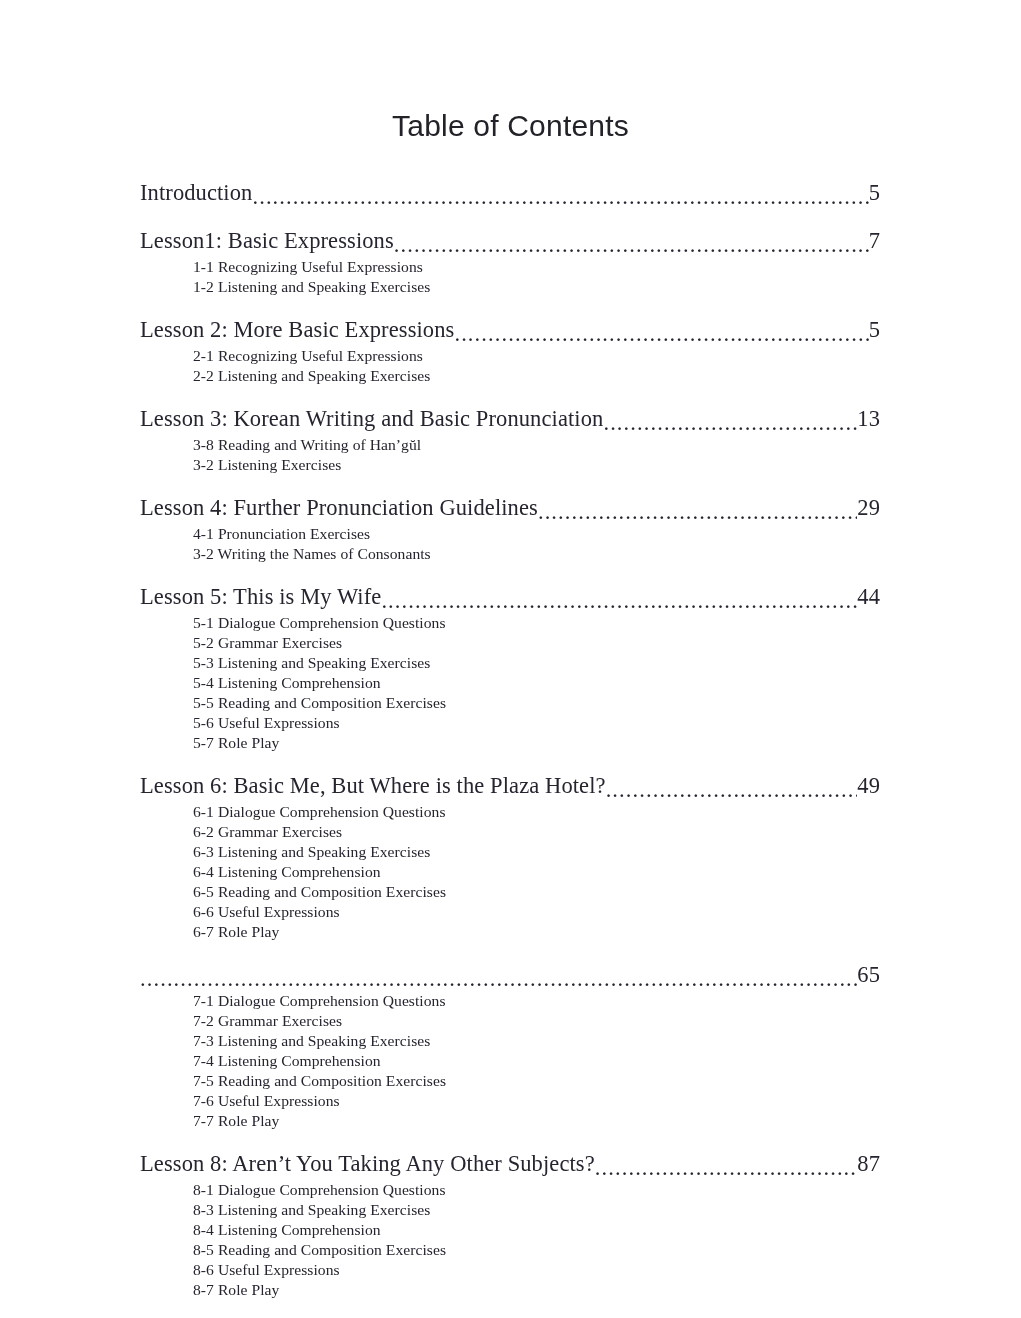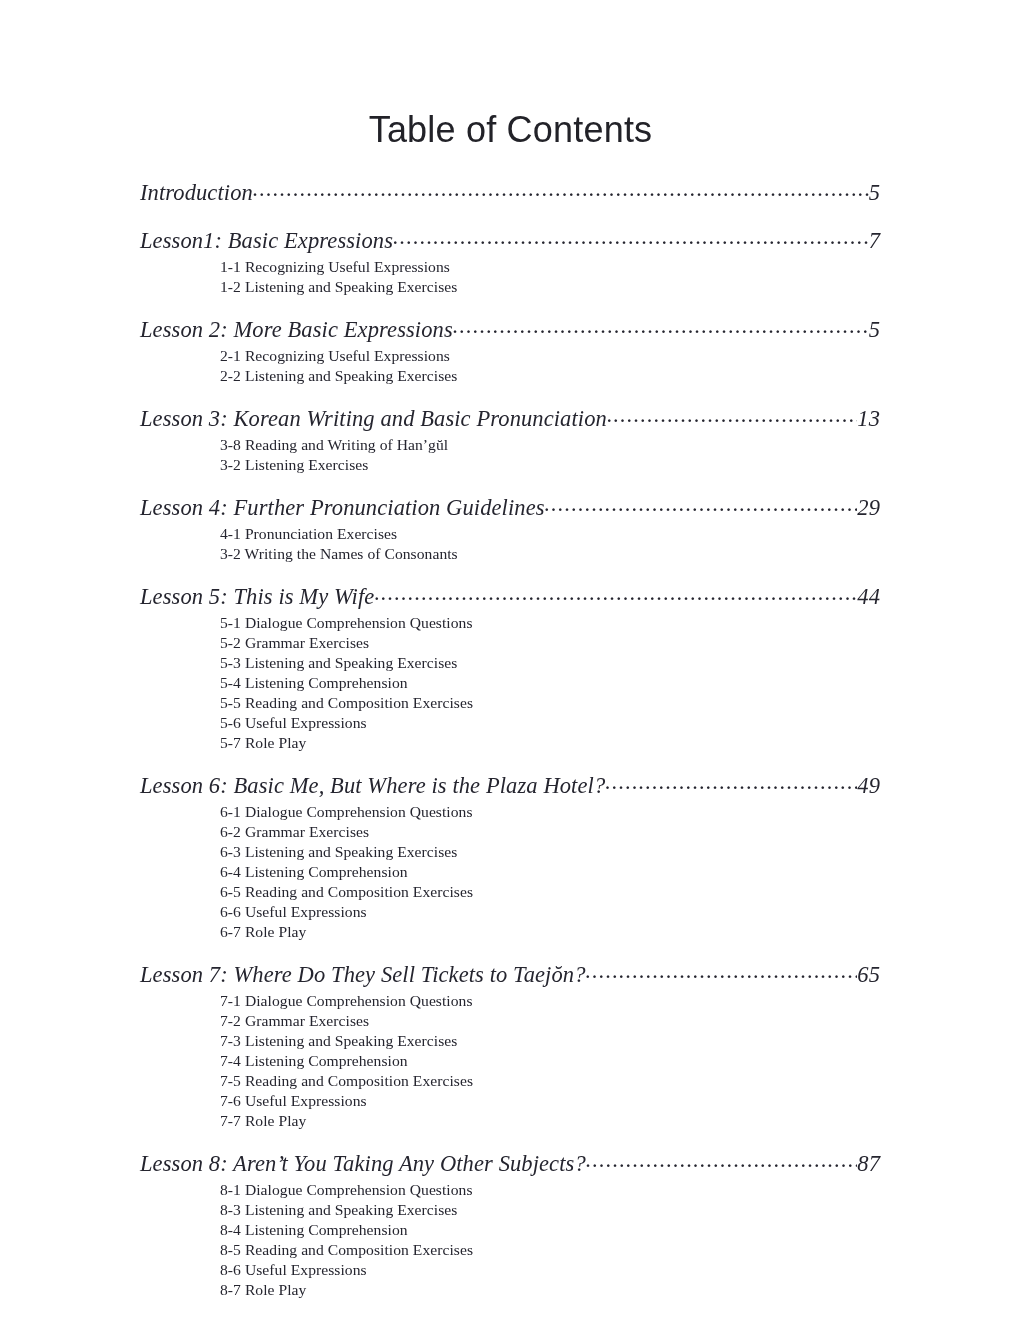--- a/index.html
+++ b/index.html
@@ -21,21 +21,21 @@
     width: 1021px;
     height: 1318px;
     box-sizing: border-box;
     background: #ffffff;
     position: relative;
   }
 
   
   .toc-title {
     font-family: "Liberation Sans", "DejaVu Sans", sans-serif;
-    font-size: 36px;
+    font-size: 30px;
     font-weight: 400;
     color: #222228;
     text-align: center;
     letter-spacing: 0.2px;
     position: absolute;
     left: 0;
     right: 0;
     top: 86px;
     line-height: 40px;
   }
@@ -51,26 +51,25 @@
   .toc-section {
     margin-bottom: 18px;
   }
   .toc-section:last-child {
     margin-bottom: 0;
   }
 
   
   .entry {
     display: flex;
-    align-items: flex-start;
+    align-items: flex-end;
     font-size: 22.5px;
     line-height: 30px;
     white-space: nowrap;
     width: 100%;
-    font-style: italic;
   }
   .entry-title {
     flex: 0 0 auto;
     letter-spacing: 0.1px;
   }
   .entry-dots {
     flex: 1 1 auto;
     overflow: hidden;
     min-width: 0;
     position: relative;
@@ -94,21 +93,21 @@
 
   
   .sub-list {
     margin: 1px 0 0 0;
     padding: 0;
     list-style: none;
   }
   .sub-item {
     font-size: 15.6px;
     line-height: 20px;
-    margin-left: 80px;
+    margin-left: 53px;
     letter-spacing: 0.05px;
     white-space: nowrap;
   }
 </style>
 </head>
 <body>
 
 <div class="page">
 
   <h1 class="toc-title">Table of Contents</h1>
@@ -192,21 +191,20 @@
           <li class="sub-item">6-2 Grammar Exercises</li>
           <li class="sub-item">6-3 Listening and Speaking Exercises</li>
           <li class="sub-item">6-4 Listening Comprehension</li>
           <li class="sub-item">6-5 Reading and Composition Exercises</li>
           <li class="sub-item">6-6 Useful Expressions</li>
           <li class="sub-item">6-7 Role Play</li>
         </ul>
       </div>
       <div class="toc-section">
         <div class="entry">
-          <span class="entry-title">Lesson 7: Where Do They Sell Tickets to Taejŏn?</span>
           <span class="entry-dots"></span>
           <span class="entry-page">65</span>
         </div>
         <ul class="sub-list">
           <li class="sub-item">7-1 Dialogue Comprehension Questions</li>
           <li class="sub-item">7-2 Grammar Exercises</li>
           <li class="sub-item">7-3 Listening and Speaking Exercises</li>
           <li class="sub-item">7-4 Listening Comprehension</li>
           <li class="sub-item">7-5 Reading and Composition Exercises</li>
           <li class="sub-item">7-6 Useful Expressions</li>

